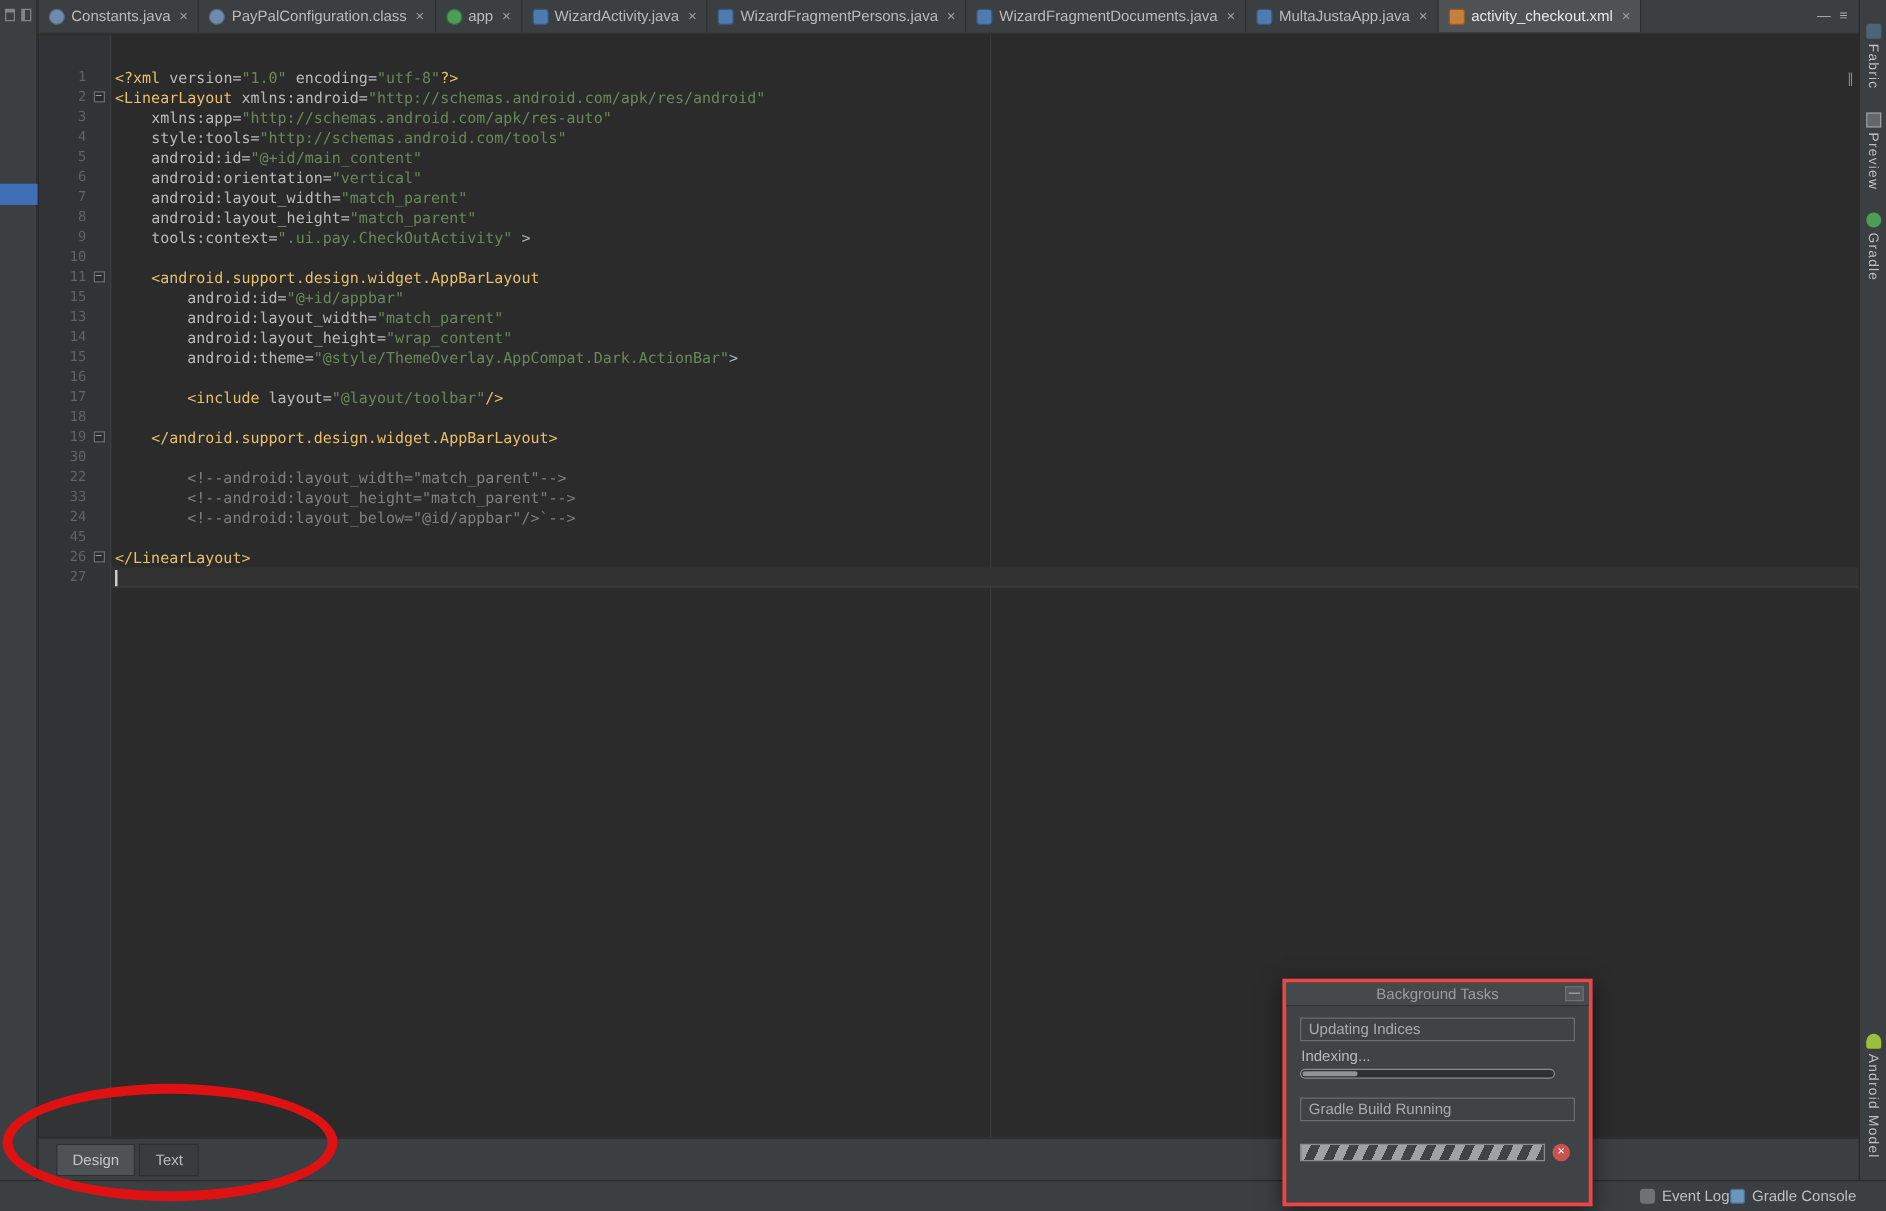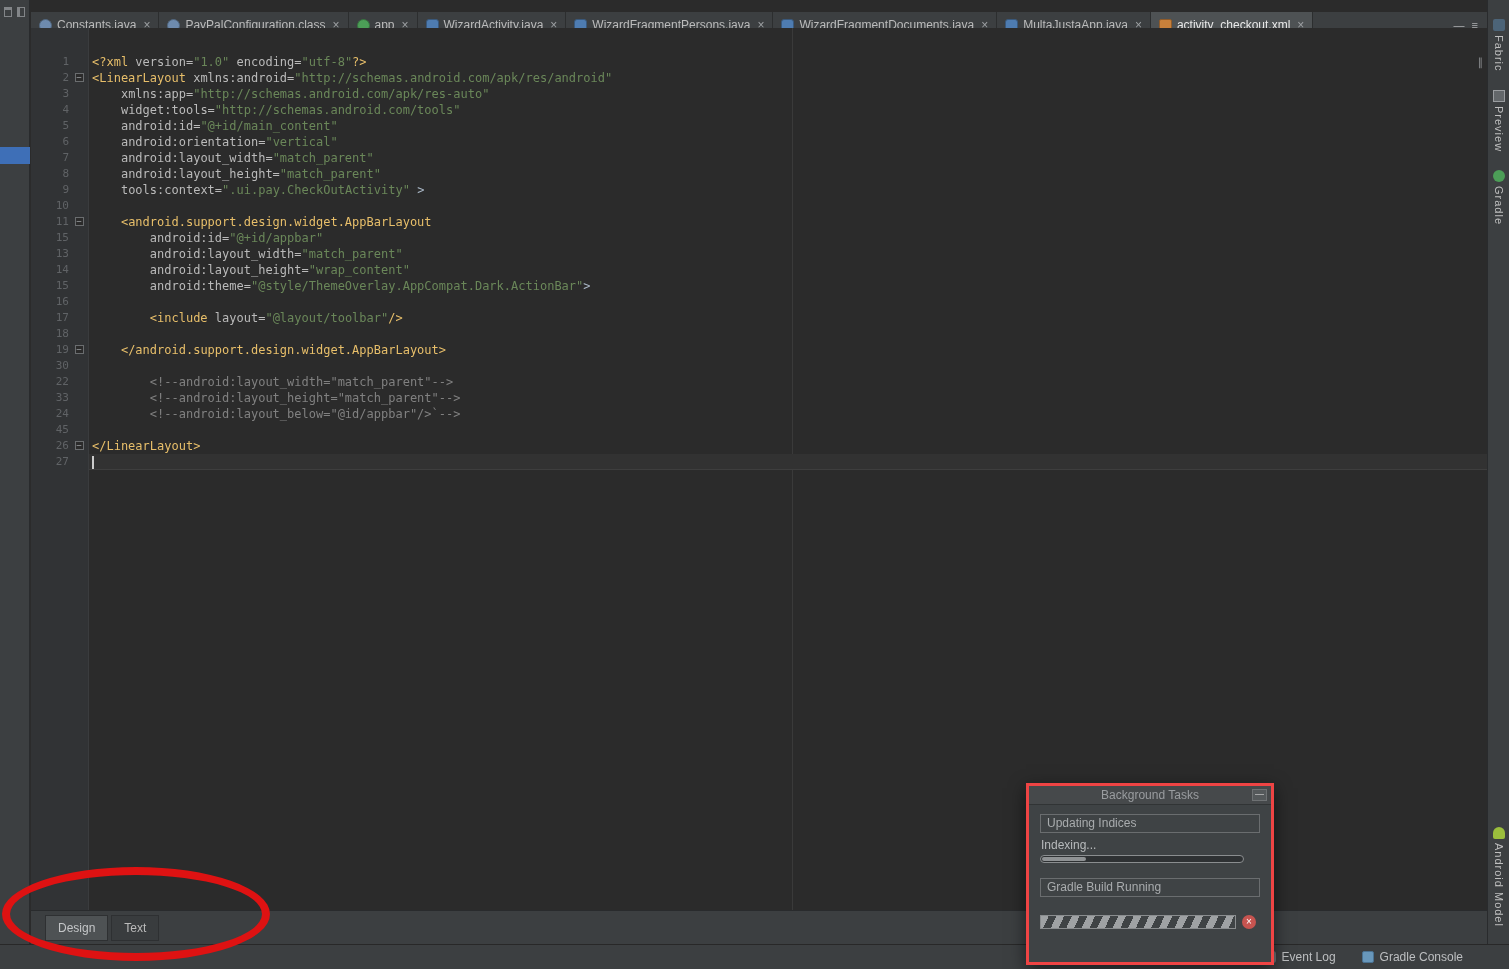--- a/index.html
+++ b/index.html
@@ -8,21 +8,21 @@
     font-family:"Liberation Sans",sans-serif;color:#BBBBBB;overflow:hidden}
 
   
   .left-stripe{position:absolute;left:0;top:0;width:30px;bottom:25px;background:#3C3F41;border-right:1px solid #292B2D}
   .ls-icons{display:flex;gap:5px;padding:7px 4px}
   .ls-icon{width:10px;height:10px;border:1px solid #9A9DA0;border-top-width:3px;opacity:.75}
   .ls-icon.alt{border-top-width:1px;border-left-width:3px}
   .ls-marker{position:absolute;left:0;top:147px;width:30px;height:17px;background:#3E6FB7}
 
   
-  .tabbar{position:absolute;left:31px;top:12px;right:22px;height:27px;background:#3C3F41;
+  .tabbar{position:absolute;left:31px;top:0;right:22px;height:27px;background:#3C3F41;
     border-bottom:1px solid #323232;display:flex;align-items:stretch}
   .tabs{display:flex;flex:1;overflow:hidden}
   .tab{display:flex;align-items:center;gap:5px;padding:0 8px;border-right:1px solid #2C2E2F;
     font-size:12px;color:#BBBBBB;cursor:default;white-space:nowrap}
   .tab.active{background:#4E5254;color:#E8E8E8}
   .ticon{width:13px;height:13px;display:inline-block;flex:none}
   .ticon.java-file-icon{background:#6E8BAE;border-radius:50%;border:1px solid #51677F}
   .ticon.java-class-icon{background:#4E7CB1;border-radius:3px;border:1px solid #39587B}
   .ticon.gradle-run-icon{background:#4C9E57;border-radius:50%;border:1px solid #37733F}
   .ticon.xml-file-icon{background:#C7803B;border-radius:2px;border:1px solid #8F5B2A}
@@ -54,21 +54,21 @@
   .bottom-strip{position:absolute;left:31px;right:22px;bottom:25px;height:34px;background:#3C3F41;
     border-top:1px solid #292B2D;display:flex;align-items:center;padding-left:14px}
   .btabs{display:flex;align-items:center}
   .btab{font-size:12px;color:#C4C6C8;padding:5px 12px;margin-right:3px;background:#4E5254;
     border:1px solid #2E3032;cursor:default}
   .btab.active{background:#393C3E;color:#BBBBBB}
 
   
   .statusbar{position:absolute;left:0;right:0;bottom:0;height:25px;background:#3C3F41;
     border-top:1px solid #282828;display:flex;align-items:center;font-size:12px;color:#BDBFC1}
-  .sb-right{margin-left:auto;display:flex;align-items:flex-end;gap:26px;padding-right:46px}
+  .sb-right{margin-left:auto;display:flex;align-items:flex-end;padding-right:24px}
   .sb-item{display:flex;align-items:center;gap:6px;cursor:default}
   .sb-icon{width:12px;height:12px;display:inline-block}
   .sb-icon.ev{background:#85898C;border-radius:3px;opacity:.7}
   .sb-icon.gc{background:#6897BB;border-radius:2px;border:1px solid #4A7191}
 
   
   .right-stripe{position:absolute;right:0;top:0;width:22px;bottom:25px;background:#3C3F41;
     border-left:1px solid #292B2D;display:flex;flex-direction:column;align-items:center;padding:10px 0 8px}
   .stripe-item{display:flex;flex-direction:column;align-items:center;padding:9px 0;cursor:default}
   .vlabel{writing-mode:vertical-rl;font-size:11px;color:#BFBFBF;margin-top:4px;letter-spacing:1px}
@@ -164,21 +164,21 @@
       </div>
   </div>
 
   <div class="editor">
     <div class="gutter-bg"></div>
     <div class="margin-guide"></div>
     <div class="code-area" id="code-area">
         <div class="line"><span class="gnum">1</span><span class="gfold"></span><span class="ltext"><span class="tk-tag">&lt;?xml </span><span class="tk-attr">version=</span><span class="tk-str">"1.0"</span><span class="tk-attr"> encoding=</span><span class="tk-str">"utf-8"</span><span class="tk-tag">?&gt;</span></span></div>
         <div class="line"><span class="gnum">2</span><span class="gfold"><span class="fold-box">−</span></span><span class="ltext"><span class="tk-tag">&lt;LinearLayout </span><span class="tk-attr">xmlns:android=</span><span class="tk-str">"http://schemas.android.com/apk/res/android"</span></span></div>
         <div class="line"><span class="gnum">3</span><span class="gfold"></span><span class="ltext"><span class="tk-plain">    </span><span class="tk-attr">xmlns:app=</span><span class="tk-str">"http://schemas.android.com/apk/res-auto"</span></span></div>
-        <div class="line"><span class="gnum">4</span><span class="gfold"></span><span class="ltext"><span class="tk-plain">    </span><span class="tk-attr">widget:tools=</span><span class="tk-str">"http://schemas.android.com/tools"</span></span></div>
+        <div class="line"><span class="gnum">4</span><span class="gfold"></span><span class="ltext"><span class="tk-plain">    </span><span class="tk-attr">style:tools=</span><span class="tk-str">"http://schemas.android.com/tools"</span></span></div>
         <div class="line"><span class="gnum">5</span><span class="gfold"></span><span class="ltext"><span class="tk-plain">    </span><span class="tk-attr">android:id=</span><span class="tk-str">"@+id/main_content"</span></span></div>
         <div class="line"><span class="gnum">6</span><span class="gfold"></span><span class="ltext"><span class="tk-plain">    </span><span class="tk-attr">android:orientation=</span><span class="tk-str">"vertical"</span></span></div>
         <div class="line"><span class="gnum">7</span><span class="gfold"></span><span class="ltext"><span class="tk-plain">    </span><span class="tk-attr">android:layout_width=</span><span class="tk-str">"match_parent"</span></span></div>
         <div class="line"><span class="gnum">8</span><span class="gfold"></span><span class="ltext"><span class="tk-plain">    </span><span class="tk-attr">android:layout_height=</span><span class="tk-str">"match_parent"</span></span></div>
         <div class="line"><span class="gnum">9</span><span class="gfold"></span><span class="ltext"><span class="tk-plain">    </span><span class="tk-attr">tools:context=</span><span class="tk-str">".ui.pay.CheckOutActivity"</span><span class="tk-plain"> &gt;</span></span></div>
         <div class="line"><span class="gnum">10</span><span class="gfold"></span><span class="ltext"></span></div>
         <div class="line"><span class="gnum">11</span><span class="gfold"><span class="fold-box">−</span></span><span class="ltext"><span class="tk-plain">    </span><span class="tk-tag">&lt;android.support.design.widget.AppBarLayout</span></span></div>
         <div class="line"><span class="gnum">15</span><span class="gfold"></span><span class="ltext"><span class="tk-plain">        </span><span class="tk-attr">android:id=</span><span class="tk-str">"@+id/appbar"</span></span></div>
         <div class="line"><span class="gnum">13</span><span class="gfold"></span><span class="ltext"><span class="tk-plain">        </span><span class="tk-attr">android:layout_width=</span><span class="tk-str">"match_parent"</span></span></div>
         <div class="line"><span class="gnum">14</span><span class="gfold"></span><span class="ltext"><span class="tk-plain">        </span><span class="tk-attr">android:layout_height=</span><span class="tk-str">"wrap_content"</span></span></div>

